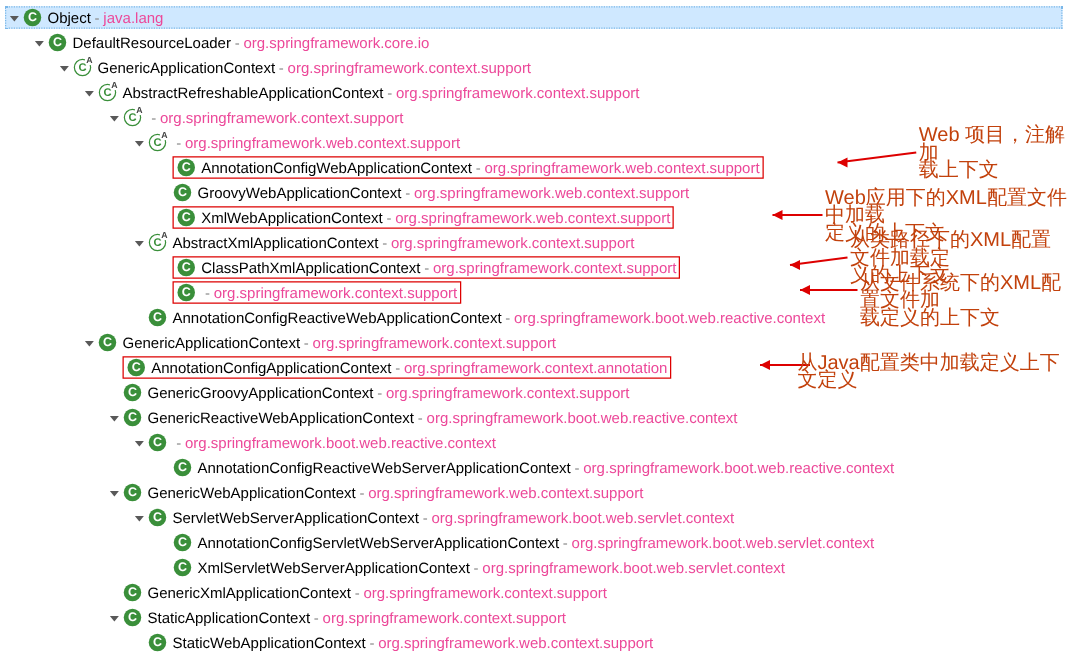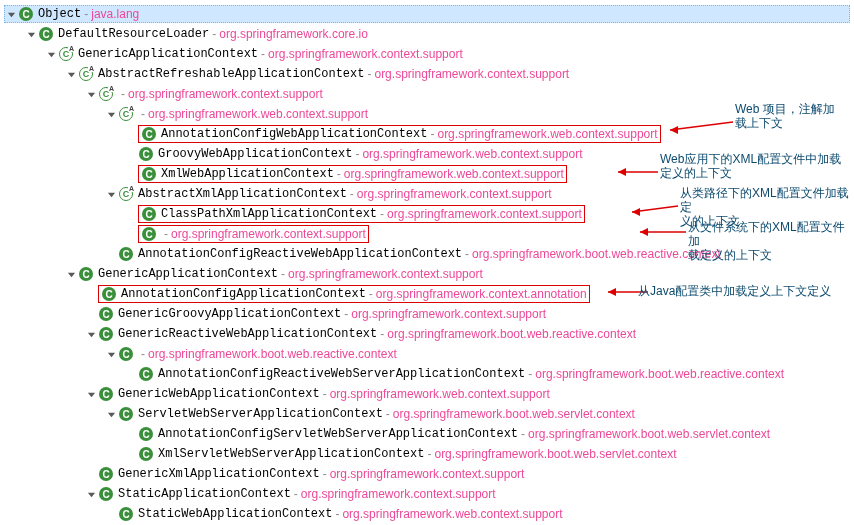--- a/index.html
+++ b/index.html
@@ -42,35 +42,35 @@
   .ic-circle.abs {
     background: #fff; color: #3a8f3a; border: 1.5px solid #3a8f3a;
     width: 12px; height: 12px; font-size: 9px;
   }
   .ic-sup {
     position: absolute; top: -3px; right: -3px;
     font-size: 7px; font-weight: bold; color: #444;
     background: #fff; border-radius: 2px; line-height: 7px;
     padding: 0 1px;
   }
-  .name { color: #000; font-family: Liberation Mono, monospace; }
+  .name { color: #000; }
   .pkg { color: #ec4899; }
   .sep { color: #8a8a8a; margin: 0 3px; }
   .row.sel .sel-bg {
     position: absolute; left: 0; right: 0; top: 1px; bottom: 1px;
     background: #cfe8ff; z-index: -1; border: 1px dotted #7ab7e8;
   }
   .boxed {
     border: 1px solid #d00; padding: 0 2px; display: inline-flex; align-items: center;
     height: 16px;
   }
   .annot {
     position: absolute;
-    color: #0c4a6e;
-    font-size: 12px;
+    color: #c2410c;
+    font-size: 16px;
     line-height: 14px;
     pointer-events: none;
     z-index: 5;
   }
   .arrow-red {
     position: absolute;
     height: 2px;
     z-index: 4;
     pointer-events: none;
   }
@@ -503,17 +503,17 @@
 <div class="annot" style="top: 186px; left: 680px;">从类路径下的XML配置文件加载定<br>义的上下文</div>
 <div class="arrow-red" style="left: 0px; top: 0px; width: 854px; height: 525px;"><svg width="854" height="525">
       <line x1="678" y1="206" x2="632" y2="212" stroke="#d00" stroke-width="1.5"></line>
       <polygon points="632,212 640,208 640,216" fill="#d00"></polygon>
     </svg></div>
 <div class="annot" style="top: 220px; left: 688px;">从文件系统下的XML配置文件加<br>载定义的上下文</div>
 <div class="arrow-red" style="left: 0px; top: 0px; width: 854px; height: 525px;"><svg width="854" height="525">
       <line x1="686" y1="232" x2="640" y2="232" stroke="#d00" stroke-width="1.5"></line>
       <polygon points="640,232 648,228 648,236" fill="#d00"></polygon>
     </svg></div>
-<div class="annot" style="top: 284px; left: 638px; text-align: right;">从Java配置类中加载定义上下文定义</div>
+<div class="annot" style="top: 284px; left: 638px;">从Java配置类中加载定义上下文定义</div>
 <div class="arrow-red" style="left: 0px; top: 0px; width: 854px; height: 525px;"><svg width="854" height="525">
       <line x1="648" y1="292" x2="608" y2="292" stroke="#d00" stroke-width="1.5"></line>
       <polygon points="608,292 616,288 616,296" fill="#d00"></polygon>
     </svg></div>
 
 </body></html>

